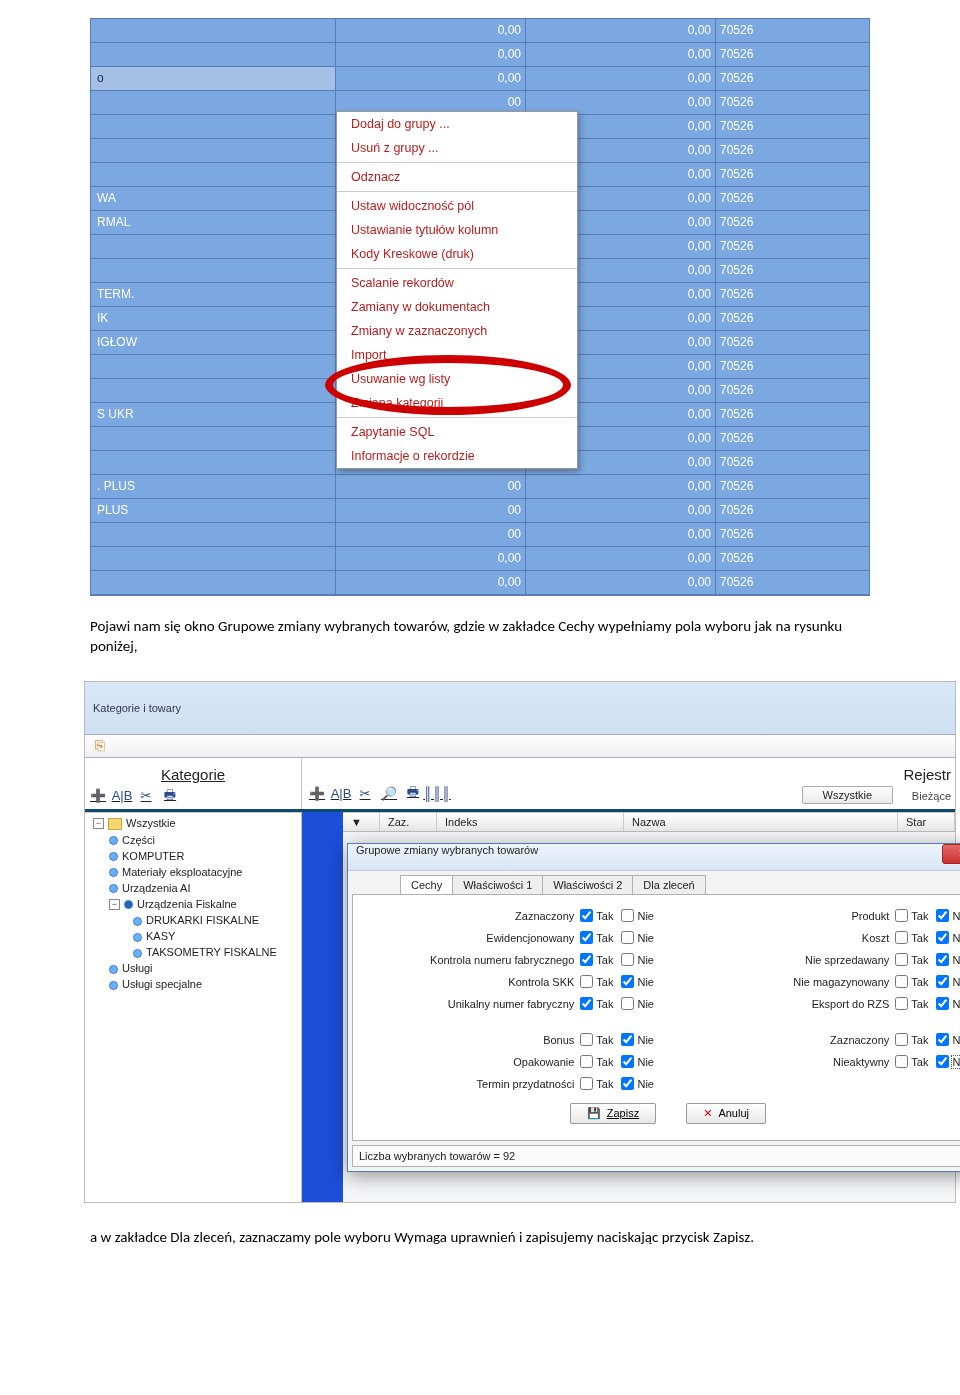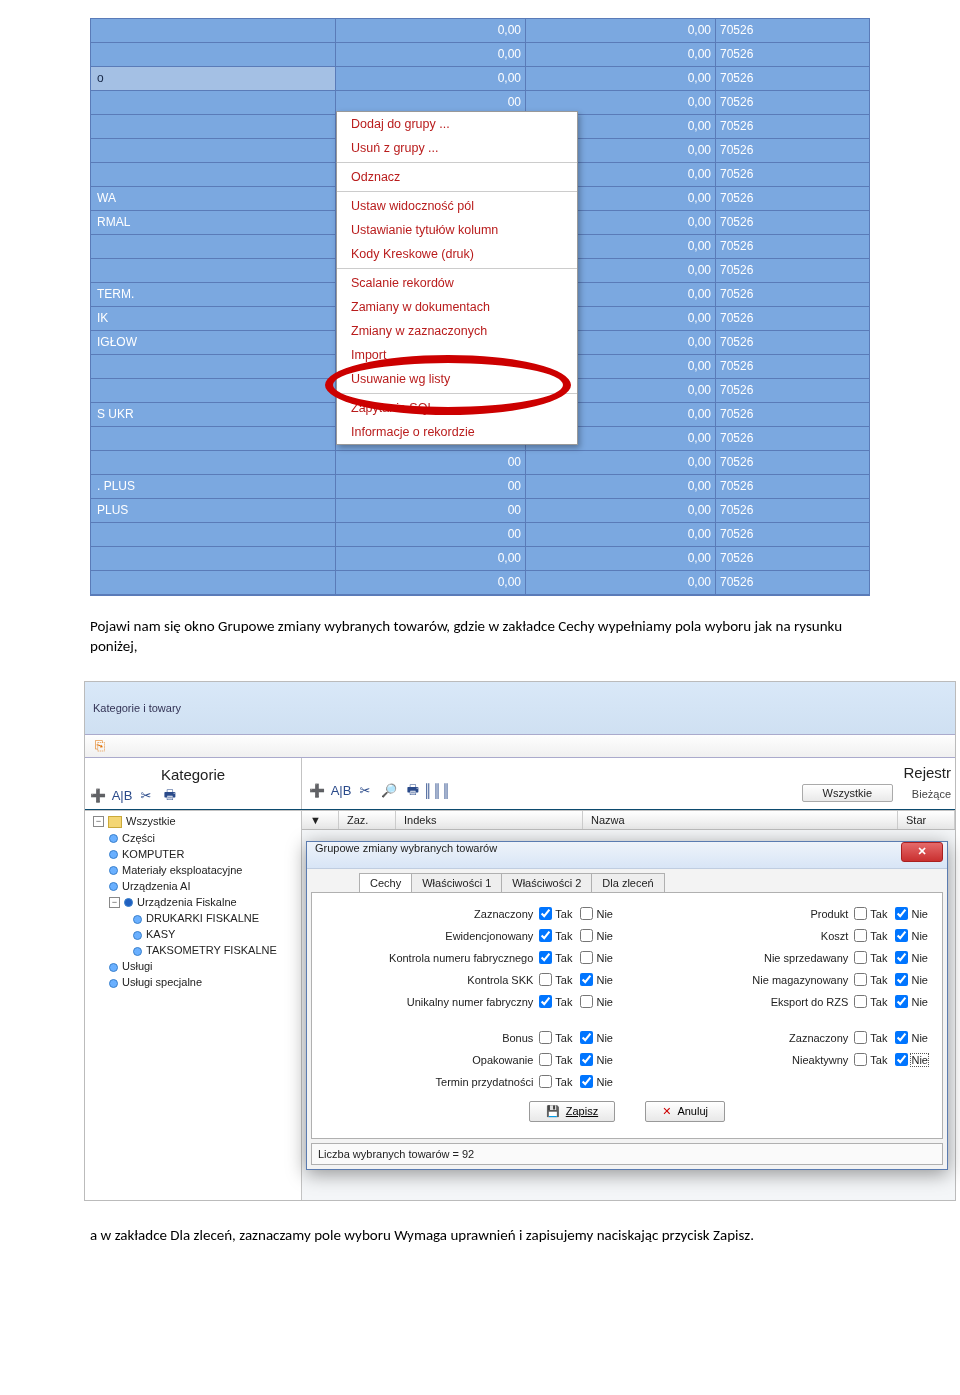--- a/index.html
+++ b/index.html
@@ -112,22 +112,23 @@
   }
   .shot2-top {
     background: linear-gradient(#d9e8f8,#cfe0f2);
     padding: 20px 8px;
     border-bottom: 1px solid #aac;
     font-size: 11px;
     color: #335;
   }
   .shot2-ribbon {
     display: flex;
-    align-items: flex-start;
-    border-bottom: 1px solid #0c4a6e;
+    align-items: center;
+    border-bottom: 3px solid #0c4a6e;
+    text-decoration: underline;
   }
   .panel-kat {
     width: 216px;
     border-right: 1px solid #c3c3c3;
   }
   .panel-head {
     text-align: center;
     font-size: 15px;
     padding: 8px 0 4px;
   }
@@ -172,20 +173,21 @@
     text-align: right;
   }
   .tools-rej {
     padding-top: 24px;
     display:flex; gap:6px;
   }
   .shot2-body {
     display: flex;
     height: 390px;
     background: #1d4ed8;
+    gap: 41px;
   }
   .tree {
     width: 216px;
     background: #fff;
     border-right: 1px solid #c3c3c3;
     border-top: 1px solid #c3c3c3;
     font-size: 11px;
     padding: 2px 0;
     overflow: hidden;
   }
@@ -491,20 +493,21 @@
         <div class="sep"></div>
         <div class="mi">Ustaw widoczność pól</div>
         <div class="mi">Ustawianie tytułów kolumn</div>
         <div class="mi">Kody Kreskowe (druk)</div>
         <div class="sep"></div>
         <div class="mi">Scalanie rekordów</div>
         <div class="mi">Zamiany w dokumentach</div>
         <div class="mi">Zmiany w zaznaczonych</div>
         <div class="mi">Import</div>
         <div class="mi">Usuwanie wg listy</div>
+        <div class="mi">Zmiana kategorii</div>
         <div class="sep"></div>
         <div class="mi">Zapytanie SQL</div>
         <div class="mi">Informacje o rekordzie</div>
       </div>
     <div class="red-ellipse"></div>
   </div>
 </div>
 
 <p class="doc-text">Pojawi nam się okno Grupowe zmiany wybranych towarów, gdzie w zakładce Cechy wypełniamy pola wyboru jak na rysunku poniżej,</p>
 

